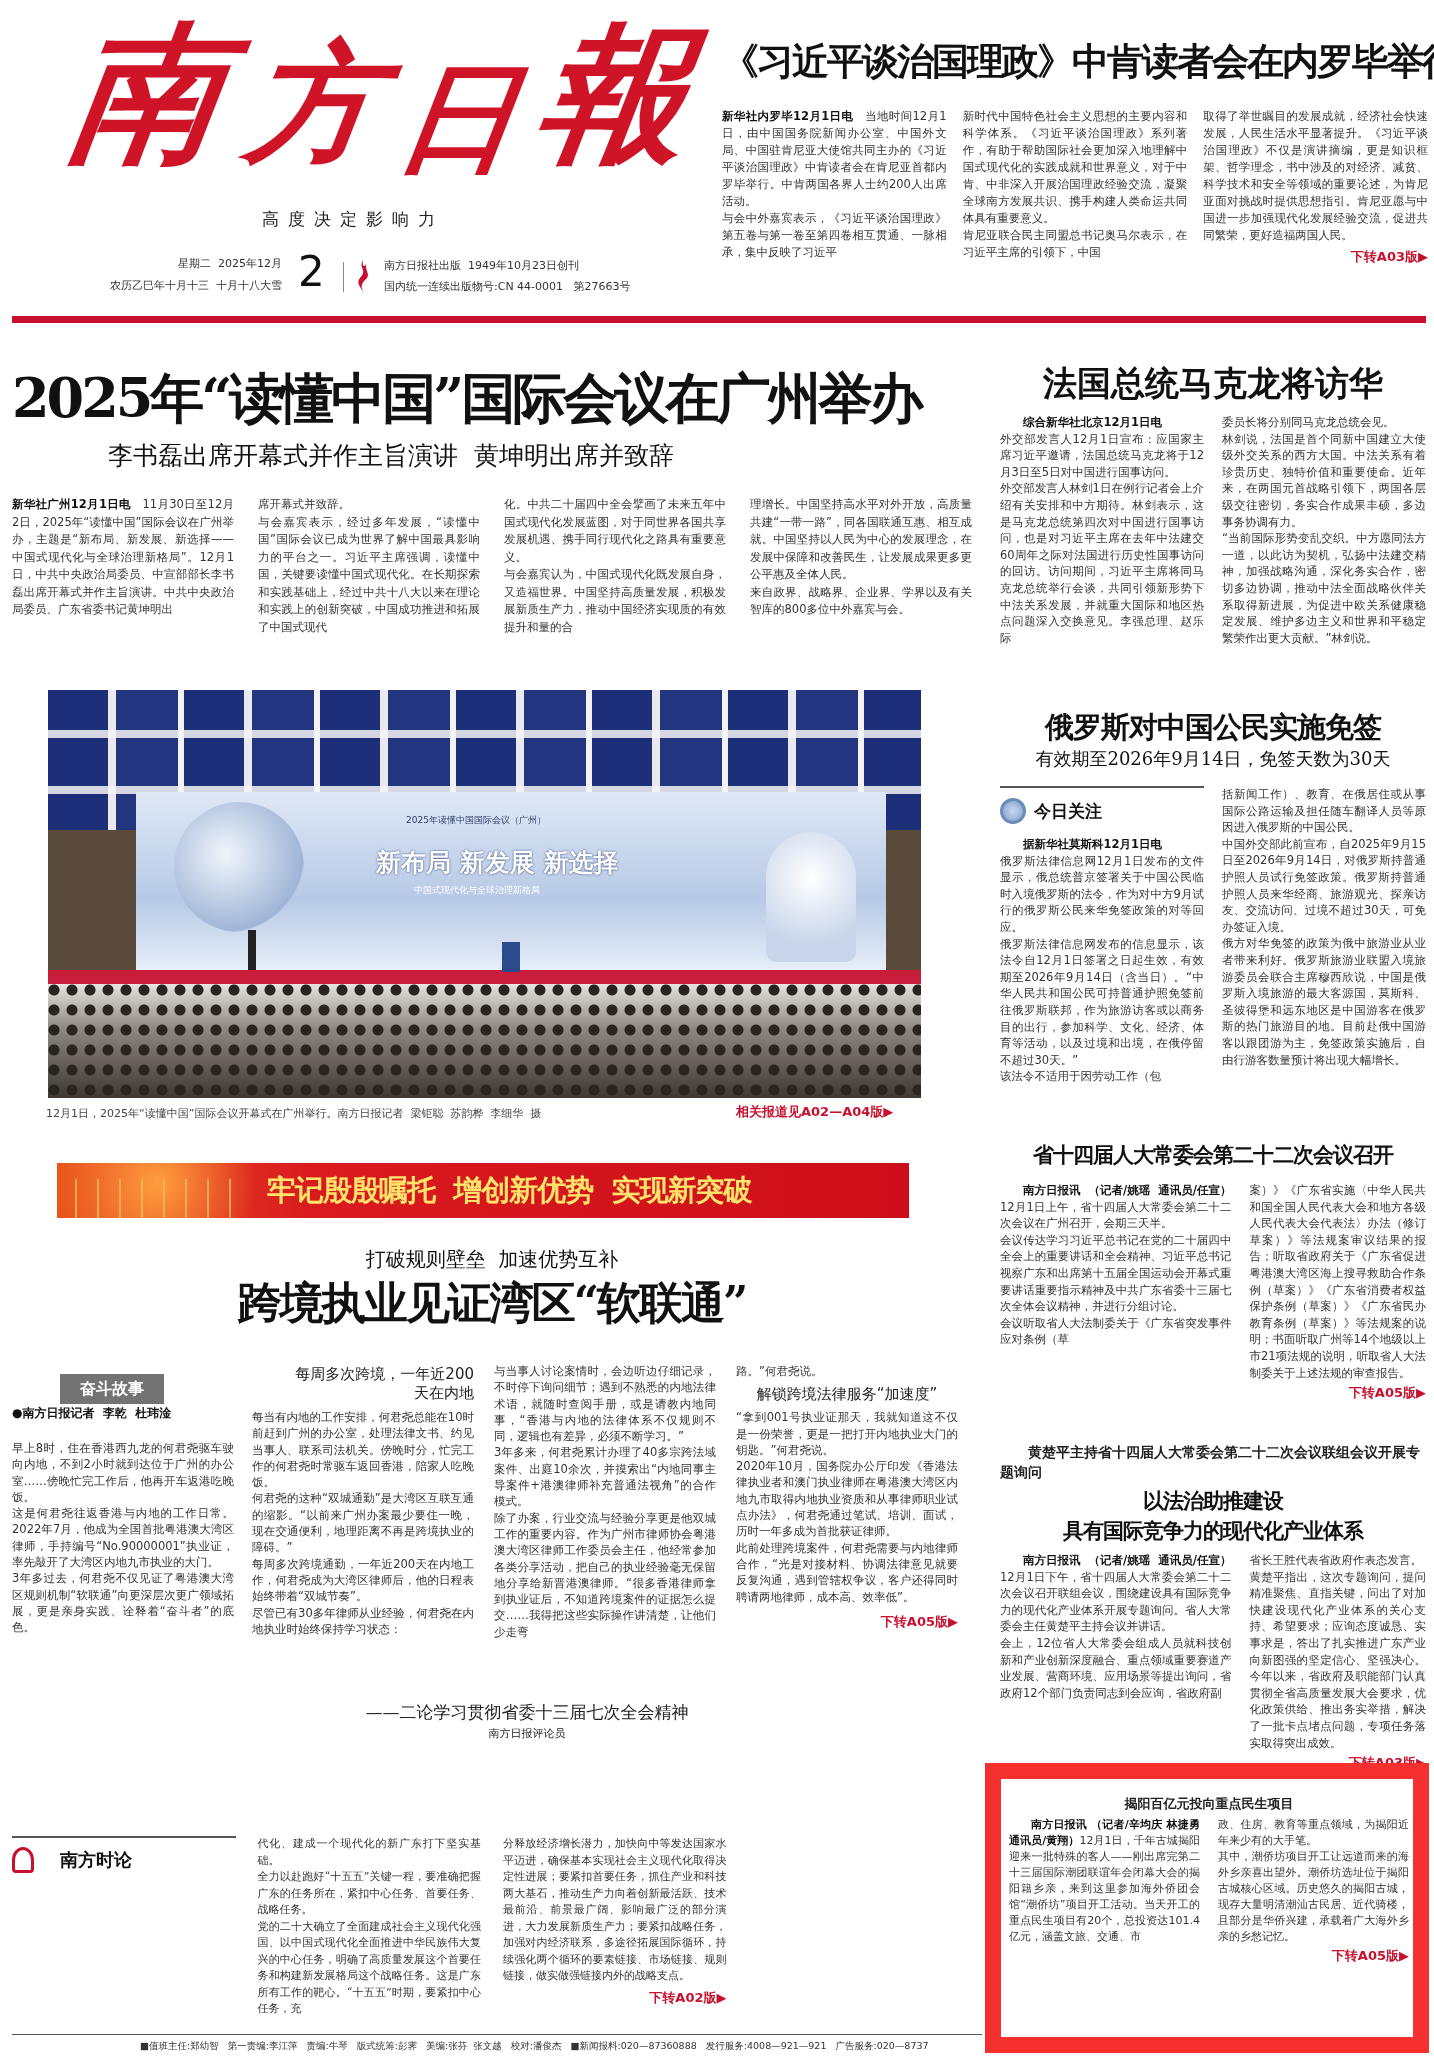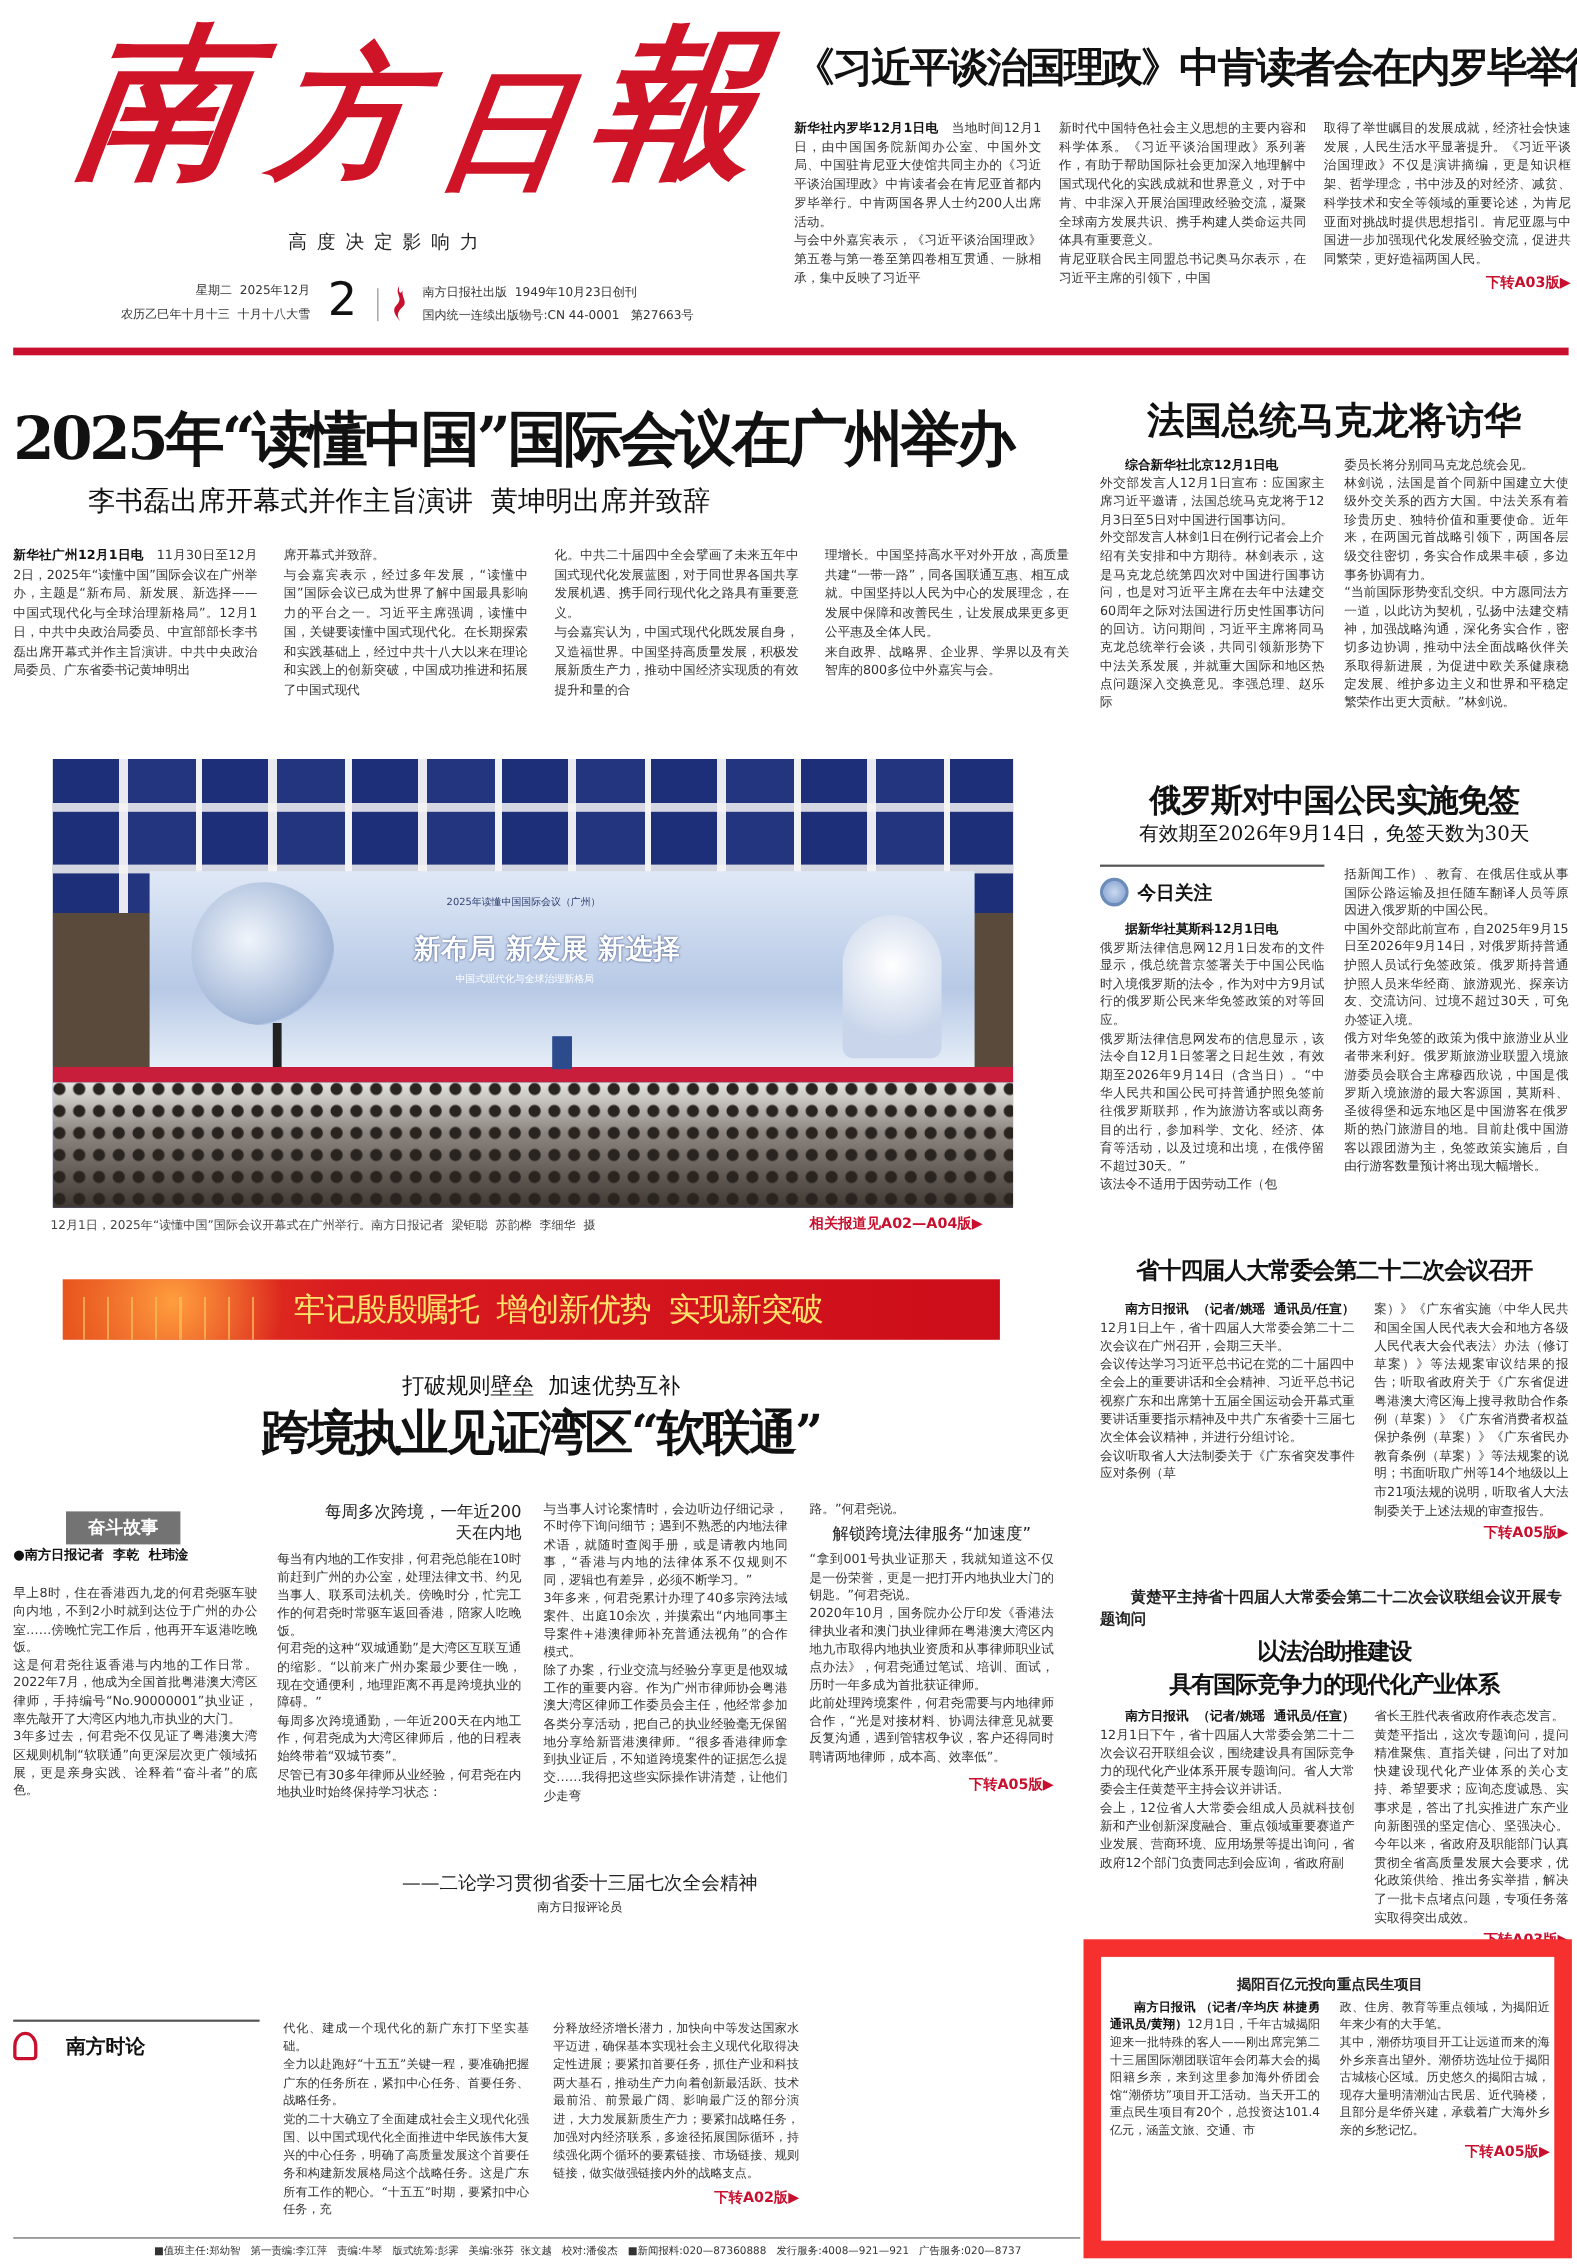--- a/index.html
+++ b/index.html
@@ -52,21 +52,21 @@
       <div class="body-text" style="font-size:11.5px;line-height:17px;white-space:pre-line">取得了举世瞩目的发展成就，经济社会快速发展，人民生活水平显著提升。《习近平谈治国理政》不仅是演讲摘编，更是知识框架、哲学理念，书中涉及的对经济、减贫、科学技术和安全等领域的重要论述，为肯尼亚面对挑战时提供思想指引。肯尼亚愿与中国进一步加强现代化发展经验交流，促进共同繁荣，更好造福两国人民。</div>
       <div class="turn" style="margin-top:4px">下转A03版▶</div>
     </div>
   </div>
 </div>
 
 <div class="redline" style="top:316px"></div>
 
 <div class="abs" style="left:12px;top:360px;width:960px">
   <div class="h-black serif" style="font-size:54px;line-height:76px;white-space:nowrap;letter-spacing:-3px">2025年“读懂中国”国际会议在广州举办</div>
-  <div class="serif" style="font-size:25px;line-height:40px;margin-left:68px;white-space:pre;color:#111">李书磊出席开幕式并作主旨演讲  黄坤明出席并致辞</div>
+  <div class="serif" style="font-size:25px;line-height:40px;margin-left:96px;white-space:pre;color:#111">李书磊出席开幕式并作主旨演讲  黄坤明出席并致辞</div>
   <div class="cols4" style="margin-top:20px;column-gap:24px">
     <div class="body-text" style="font-size:11.5px;line-height:17.5px"><span class="lead">新华社广州12月1日电</span>　<span>11月30日至12月2日，2025年“读懂中国”国际会议在广州举办，主题是“新布局、新发展、新选择——中国式现代化与全球治理新格局”。12月1日，中共中央政治局委员、中宣部部长李书磊出席开幕式并作主旨演讲。中共中央政治局委员、广东省委书记黄坤明出</span></div>
     <div class="body-text" style="font-size:11.5px;line-height:17.5px;white-space:pre-line">席开幕式并致辞。
 与会嘉宾表示，经过多年发展，“读懂中国”国际会议已成为世界了解中国最具影响力的平台之一。习近平主席强调，读懂中国，关键要读懂中国式现代化。在长期探索和实践基础上，经过中共十八大以来在理论和实践上的创新突破，中国成功推进和拓展了中国式现代</div>
     <div class="body-text" style="font-size:11.5px;line-height:17.5px;white-space:pre-line">化。中共二十届四中全会擘画了未来五年中国式现代化发展蓝图，对于同世界各国共享发展机遇、携手同行现代化之路具有重要意义。
 与会嘉宾认为，中国式现代化既发展自身，又造福世界。中国坚持高质量发展，积极发展新质生产力，推动中国经济实现质的有效提升和量的合</div>
     <div class="body-text" style="font-size:11.5px;line-height:17.5px;white-space:pre-line">理增长。中国坚持高水平对外开放，高质量共建“一带一路”，同各国联通互惠、相互成就。中国坚持以人民为中心的发展理念，在发展中保障和改善民生，让发展成果更多更公平惠及全体人民。
 来自政界、战略界、企业界、学界以及有关智库的800多位中外嘉宾与会。</div>
   </div>
 </div>
@@ -166,21 +166,21 @@
 其中，潮侨坊项目开工让远道而来的海外乡亲喜出望外。潮侨坊选址位于揭阳古城核心区域。历史悠久的揭阳古城，现存大量明清潮汕古民居、近代骑楼，且部分是华侨兴建，承载着广大海外乡亲的乡愁记忆。</div>
         <div class="turn" style="margin-top:2px">下转A05版▶</div>
       </div>
     </div>
   </div>
 </div>
 
 <div class="banner">
   <div class="abs" style="left:-30px;top:-40px;width:260px;height:120px;border-radius:50%;background:radial-gradient(circle,#ff9e3d,transparent 70%)"></div>
   <div class="abs" style="left:10px;top:16px;width:180px;height:39px;background:repeating-linear-gradient(90deg,transparent 0 8px,#f7c25a 8px 10px,transparent 10px 22px);opacity:.7"></div>
-  <div class="abs" style="left:210px;top:8px;font-size:29px;line-height:38px;font-weight:normal;color:#ffe46b;white-space:pre;letter-spacing:-1px">牢记殷殷嘱托  增创新优势  实现新突破</div>
+  <div class="abs" style="left:210px;top:8px;font-size:29px;line-height:38px;font-weight:bold;color:#ffe46b;white-space:pre;letter-spacing:-1px">牢记殷殷嘱托  增创新优势  实现新突破</div>
 </div>
 
 <div class="abs" style="left:12px;top:1245px;width:960px">
   <div class="serif" style="text-align:center;font-size:20px;line-height:28px;color:#111;white-space:pre">打破规则壁垒  加速优势互补</div>
   <div class="h-black serif" style="text-align:center;font-size:44px;line-height:60px;letter-spacing:-2px">跨境执业见证湾区“软联通”</div>
 </div>
 <div class="abs" style="left:60px;top:1374px;width:104px;height:30px;background:#737373;color:#fff;font-weight:bold;font-size:16px;text-align:center;line-height:30px">奋斗故事</div>
 <div class="abs" style="left:12px;top:1405px;font-size:12px;font-weight:bold;color:#111;white-space:pre">●南方日报记者  李乾  杜玮淦</div>
 <div class="abs body-text" style="left:12px;top:1440px;width:222px;font-size:11.5px;line-height:16.3px;white-space:pre-line">早上8时，住在香港西九龙的何君尧驱车驶向内地，不到2小时就到达位于广州的办公室……傍晚忙完工作后，他再开车返港吃晚饭。
 这是何君尧往返香港与内地的工作日常。2022年7月，他成为全国首批粤港澳大湾区律师，手持编号“No.90000001”执业证，率先敲开了大湾区内地九市执业的大门。

